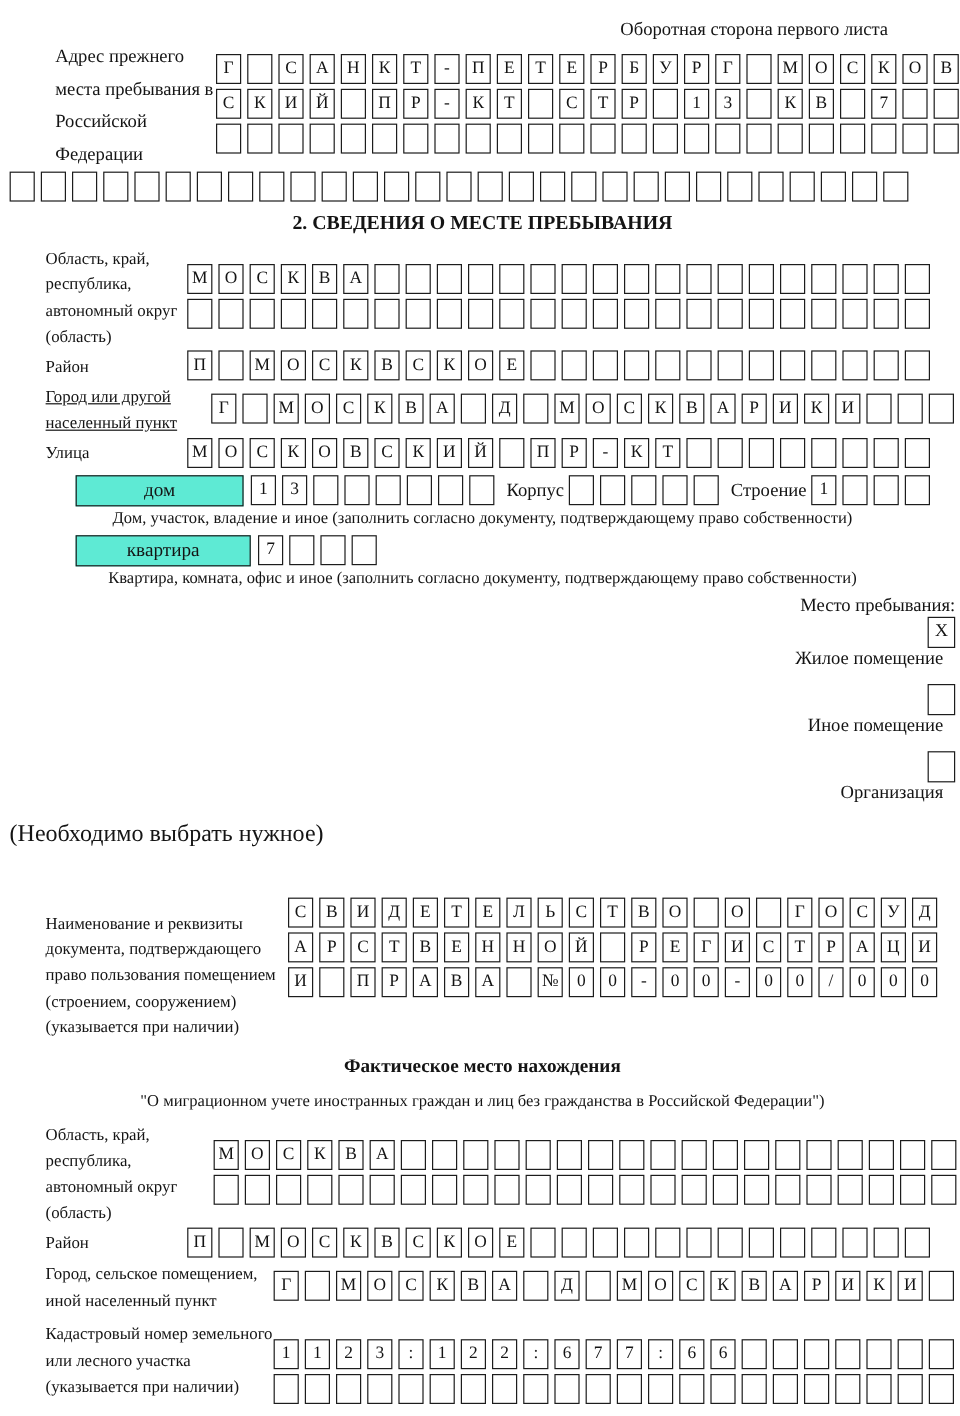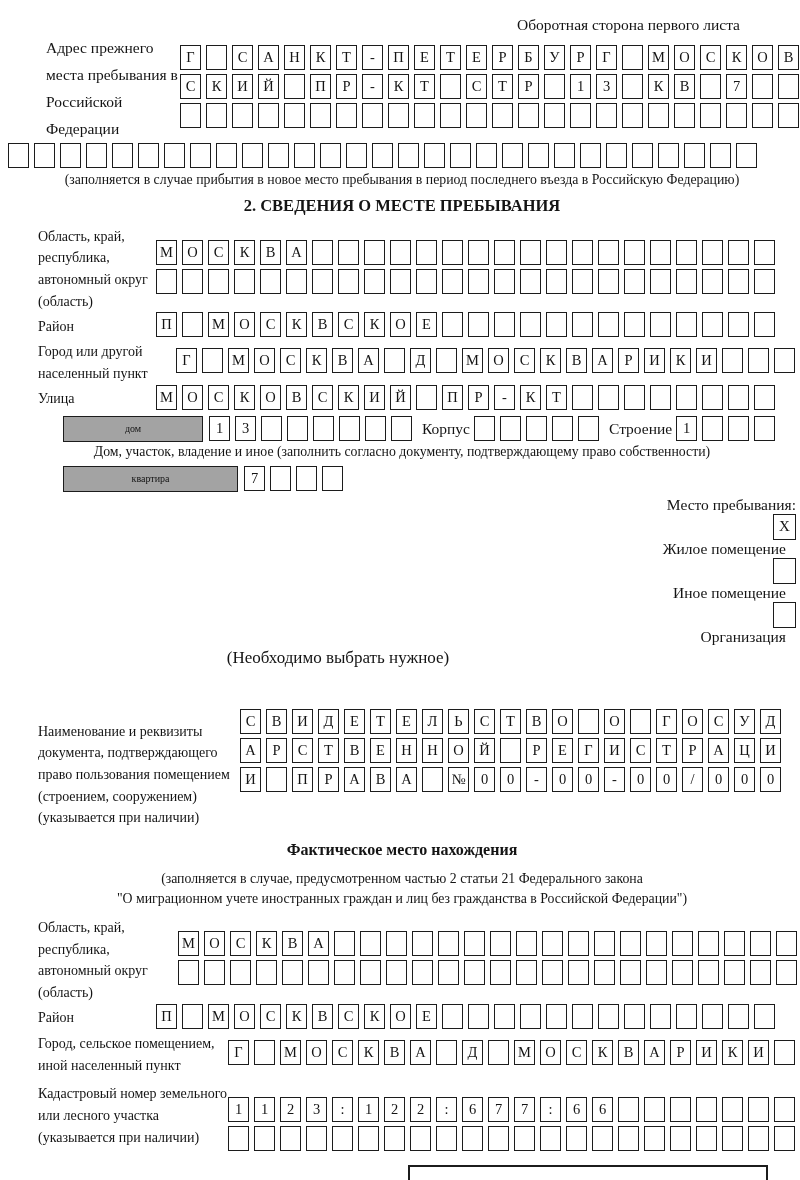--- a/index.html
+++ b/index.html
@@ -9,47 +9,47 @@
     color:#141414;
   }
   .page{box-sizing:border-box;width:800px;padding:16px 4px 0 8px;}
   .header-note{text-align:right;padding-right:56px;font-size:15.5px;}
 
   .field{display:flex;align-items:center;}
   .field-label{font-size:14px;line-height:1.55;padding-left:38px;box-sizing:border-box;flex:0 0 auto;}
   .field-label.tight{padding-left:30px;}
   .w172{flex-basis:172px;width:172px;font-size:15.5px;line-height:1.75;}
   .w148{flex-basis:148px;width:148px;}
-  .w168{flex-basis:168px;width:168px;}
+  .w168{flex-basis:168px;width:168px;text-decoration:underline;}
   .w170{flex-basis:170px;width:170px;}
   .w220{flex-basis:220px;width:220px;}
   .w232{flex-basis:232px;width:232px;margin-top:45px;}
 
   .cell-row{display:flex;gap:5px;margin-bottom:4px;}
   .cell-row.no-mb{margin-bottom:0;}
   .cell{
     flex:0 0 auto;box-sizing:border-box;width:21px;height:25px;
     border:1.6px solid #1c1c1c;display:flex;align-items:center;justify-content:center;
     font-size:14.5px;background:#fff;
   }
   .caption{text-align:center;font-size:13.8px;margin:2px 0 6px 0;}
   .section-title{text-align:center;font-weight:bold;font-size:16.5px;margin:8px 0 10px 0;}
 
   .inline-row{display:flex;align-items:center;margin:2px 0 2px 55px;}
   .wide-box{box-sizing:border-box;height:26px;border:1.6px solid #1c1c1c;
-    display:flex;align-items:center;justify-content:center;font-size:10px;background:#a3a3a3;margin-right:6px;}
+    display:flex;align-items:center;justify-content:center;font-size:16px;background:#5eead4;margin-right:6px;}
   .wb-dom{width:140px;}
-  .wb-kv{width:175px;}
+  .wb-kv{width:146px;}
   .inline-label{font-size:15.5px;margin:0 4px 0 10px;}
 
   .stay-row{display:flex;align-items:flex-end;margin:4px 0 2px 38px;font-size:15.5px;flex-direction:column;}
   .checkbox{box-sizing:border-box;width:23px;height:26px;border:1.6px solid #1c1c1c;
     display:flex;align-items:center;justify-content:center;font-size:15px;flex:0 0 auto;}
-  .stay-row .opt-label{margin:0 10px 0 10px;}
-  .hint{width:660px;text-align:center;font-size:17px;margin:2px 0 8px 0;}
+  .stay-row .opt-label{margin:0 10px 12px 10px;}
+  .hint{width:660px;text-align:left;font-size:20px;margin:2px 0 8px 0;}
 
   .notes{text-align:center;font-size:13.8px;line-height:1.45;margin-bottom:8px;}
   .cells-col{flex:1 1 auto;}
   .mt20{margin-top:21px;}
 
   .stamp-area{margin:10px 0 0 378px;width:404px;}
   .stamp-box{box-sizing:border-box;width:360px;height:172px;border:2px solid #1c1c1c;margin:0 auto 7px auto;background:#fff;}
 </style>
 </head>
 <body>
@@ -165,21 +165,20 @@
       <div class="cell"></div>
       <div class="cell"></div>
       <div class="cell"></div>
       <div class="cell"></div>
       <div class="cell"></div>
       <div class="cell"></div>
       <div class="cell"></div>
       <div class="cell"></div>
       <div class="cell"></div>
     </div>
-  <div class="caption">(заполняется в случае прибытия в новое место пребывания в период последнего въезда в Российскую Федерацию)</div>
 
   <div class="section-title">2. СВЕДЕНИЯ О МЕСТЕ ПРЕБЫВАНИЯ</div>
 
   <div class="field">
     <div class="field-label tight w148">Область, край, республика, автономный округ (область)</div>
     <div class="cells-col">
       <div class="cell-row">
           <div class="cell">М</div>
           <div class="cell">О</div>
           <div class="cell">С</div>
@@ -356,20 +355,21 @@
 
   <div class="inline-row">
     <div class="wide-box wb-kv">квартира</div>
     <div class="cell-row no-mb">
         <div class="cell">7</div>
         <div class="cell"></div>
         <div class="cell"></div>
         <div class="cell"></div>
       </div>
   </div>
+  <div class="caption">Квартира, комната, офис и иное (заполнить согласно документу, подтверждающему право собственности)</div>
 
   <div class="stay-row">
     <span>Место пребывания:</span>
     <span class="checkbox" style="margin-left:10px;">X</span>
     <span class="opt-label">Жилое помещение</span>
     <span class="checkbox" style="margin-left:16px;"></span>
     <span class="opt-label">Иное помещение</span>
     <span class="checkbox" style="margin-left:30px;"></span>
     <span class="opt-label" style="margin-left:24px;">Организация</span>
   </div>
@@ -445,21 +445,20 @@
           <div class="cell">/</div>
           <div class="cell">0</div>
           <div class="cell">0</div>
           <div class="cell">0</div>
         </div>
     </div>
   </div>
 
   <div class="section-title" style="font-size:16px;margin-top:12px;">Фактическое место нахождения</div>
   <div class="notes">
-    <div>(заполняется в случае, предусмотренном частью 2 статьи 21 Федерального закона</div>
     <div>"О миграционном учете иностранных граждан и лиц без гражданства в Российской Федерации")</div>
   </div>
 
   <div class="field">
     <div class="field-label tight w170">Область, край, республика, автономный округ (область)</div>
     <div class="cells-col">
       <div class="cell-row">
           <div class="cell">М</div>
           <div class="cell">О</div>
           <div class="cell">С</div>

